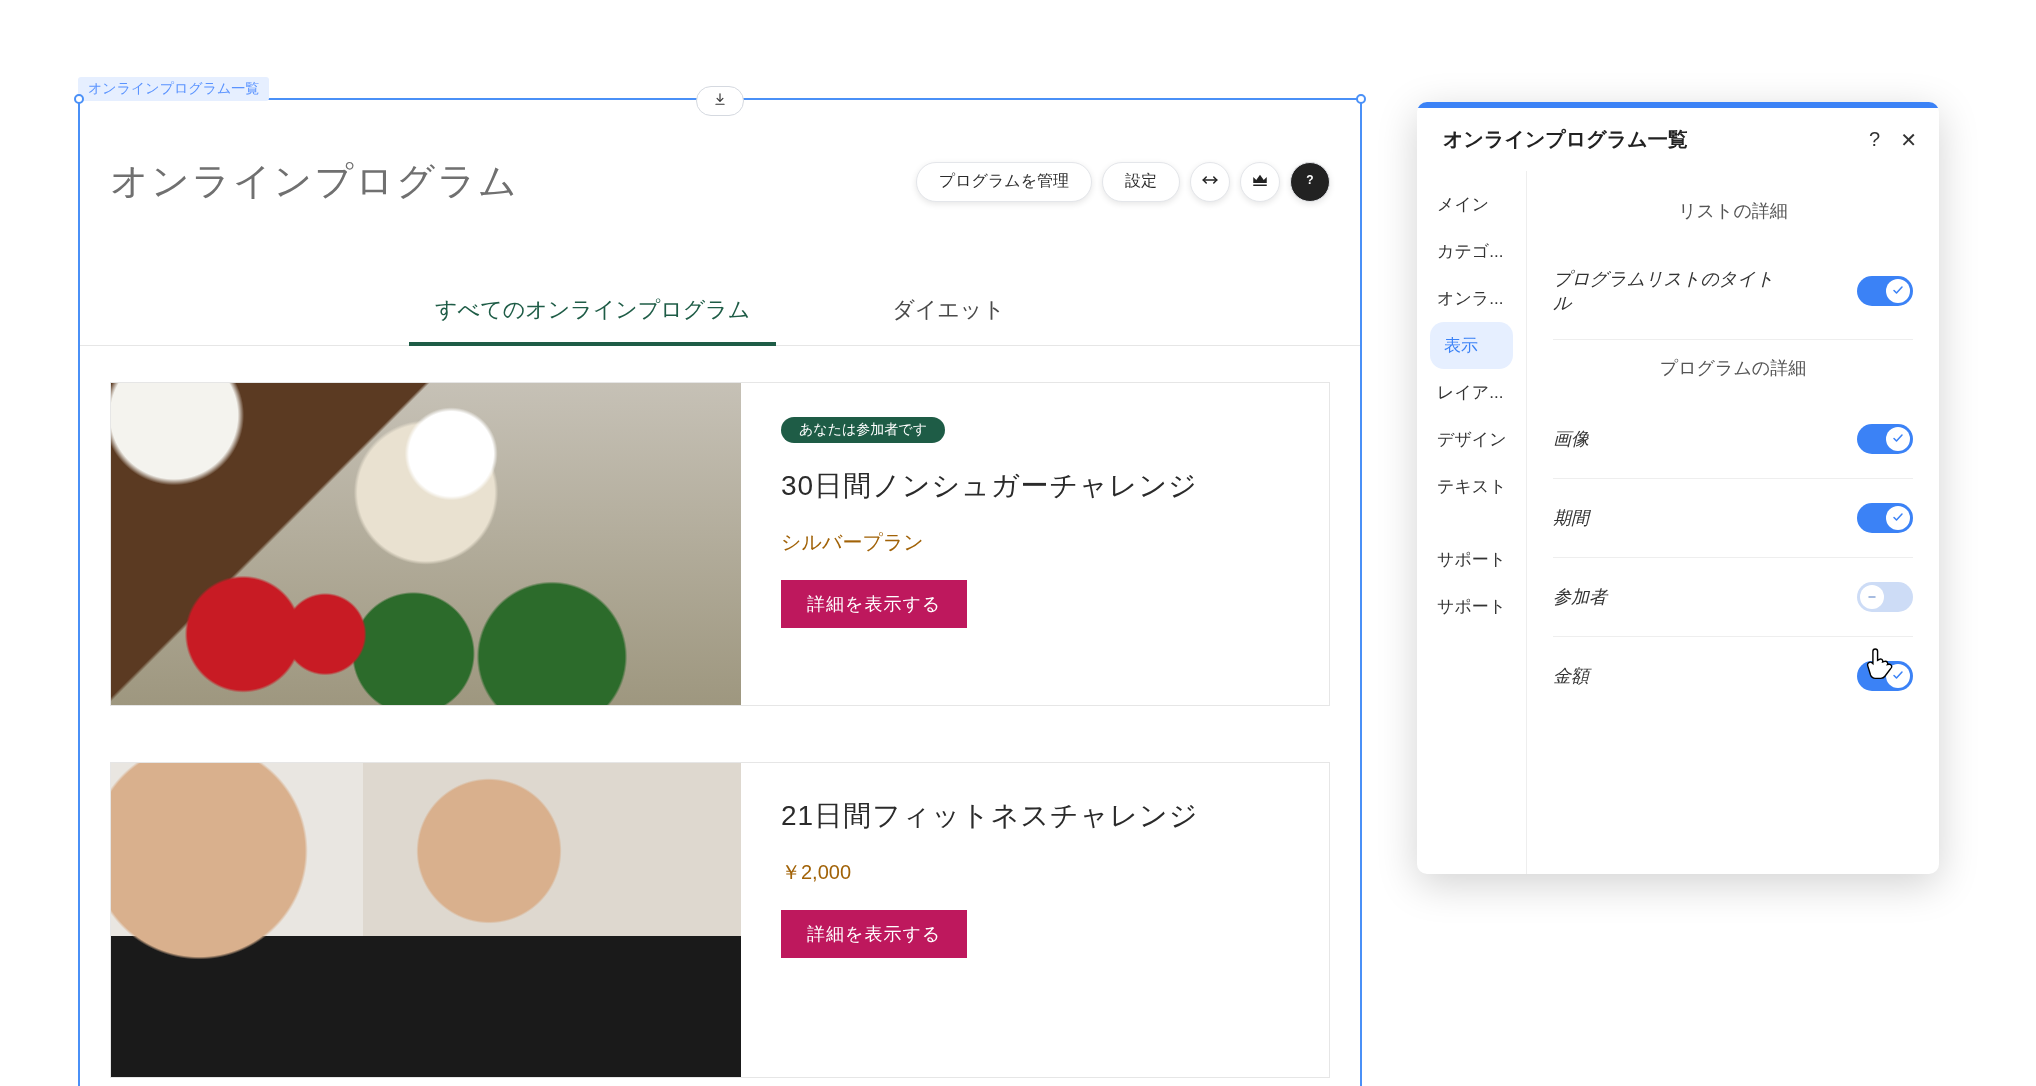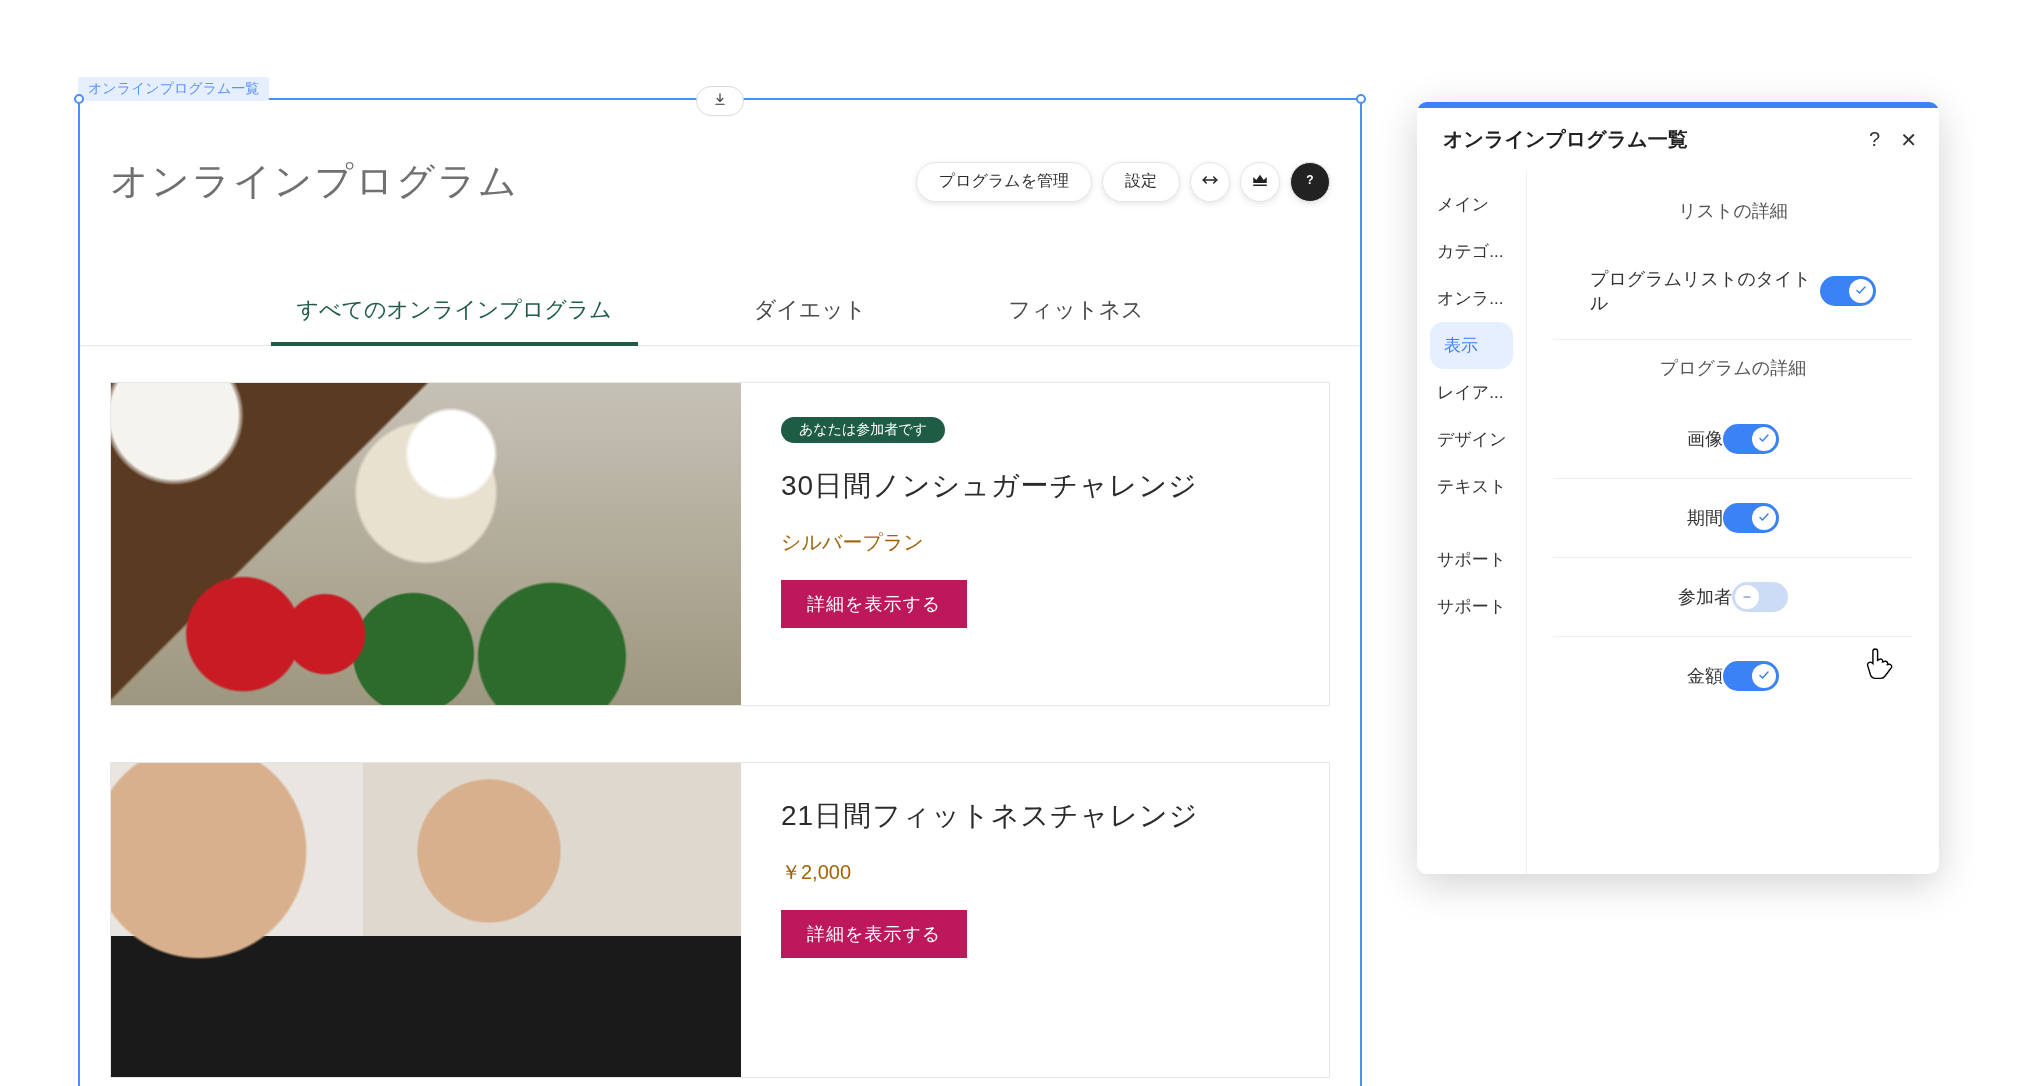--- a/index.html
+++ b/index.html
@@ -269,23 +269,24 @@
 }
 .section-title {
   font-size: 18px;
   color: #555;
   text-align: center;
   padding: 16px 0 20px 0;
 }
 .toggle-row {
   display: flex;
   align-items: center;
-  justify-content: center;
+  justify-content: space-between;
   padding: 24px 0;
   border-bottom: 1px solid #eee;
+  font-style: italic;
 }
 .toggle-row:last-child { border-bottom: none; }
 .toggle-label { font-size: 18px; color: #333; max-width: 230px; }
 
 .toggle {
   width: 56px;
   height: 30px;
   border-radius: 999px;
   background: #3b82f6;
   position: relative;
@@ -362,21 +363,20 @@
               <text x="12" y="17" text-anchor="middle" font-size="16" font-family="Arial" font-weight="bold">?</text>
             </svg>
         </span>
       </div>
     </div>
   </div>
 
   <div class="tabs">
     <div class="tab active">すべてのオンラインプログラム</div>
     <div class="tab">ダイエット</div>
-    <div class="tab">フィットネス</div>
   </div>
 
   <div class="cards">
 
     <div class="card">
       <div class="card-img img-food"></div>
       <div class="card-body">
         <span class="badge">あなたは参加者です</span>
         <div class="card-title">30日間ノンシュガーチャレンジ</div>
         <div class="card-sub">シルバープラン</div>

